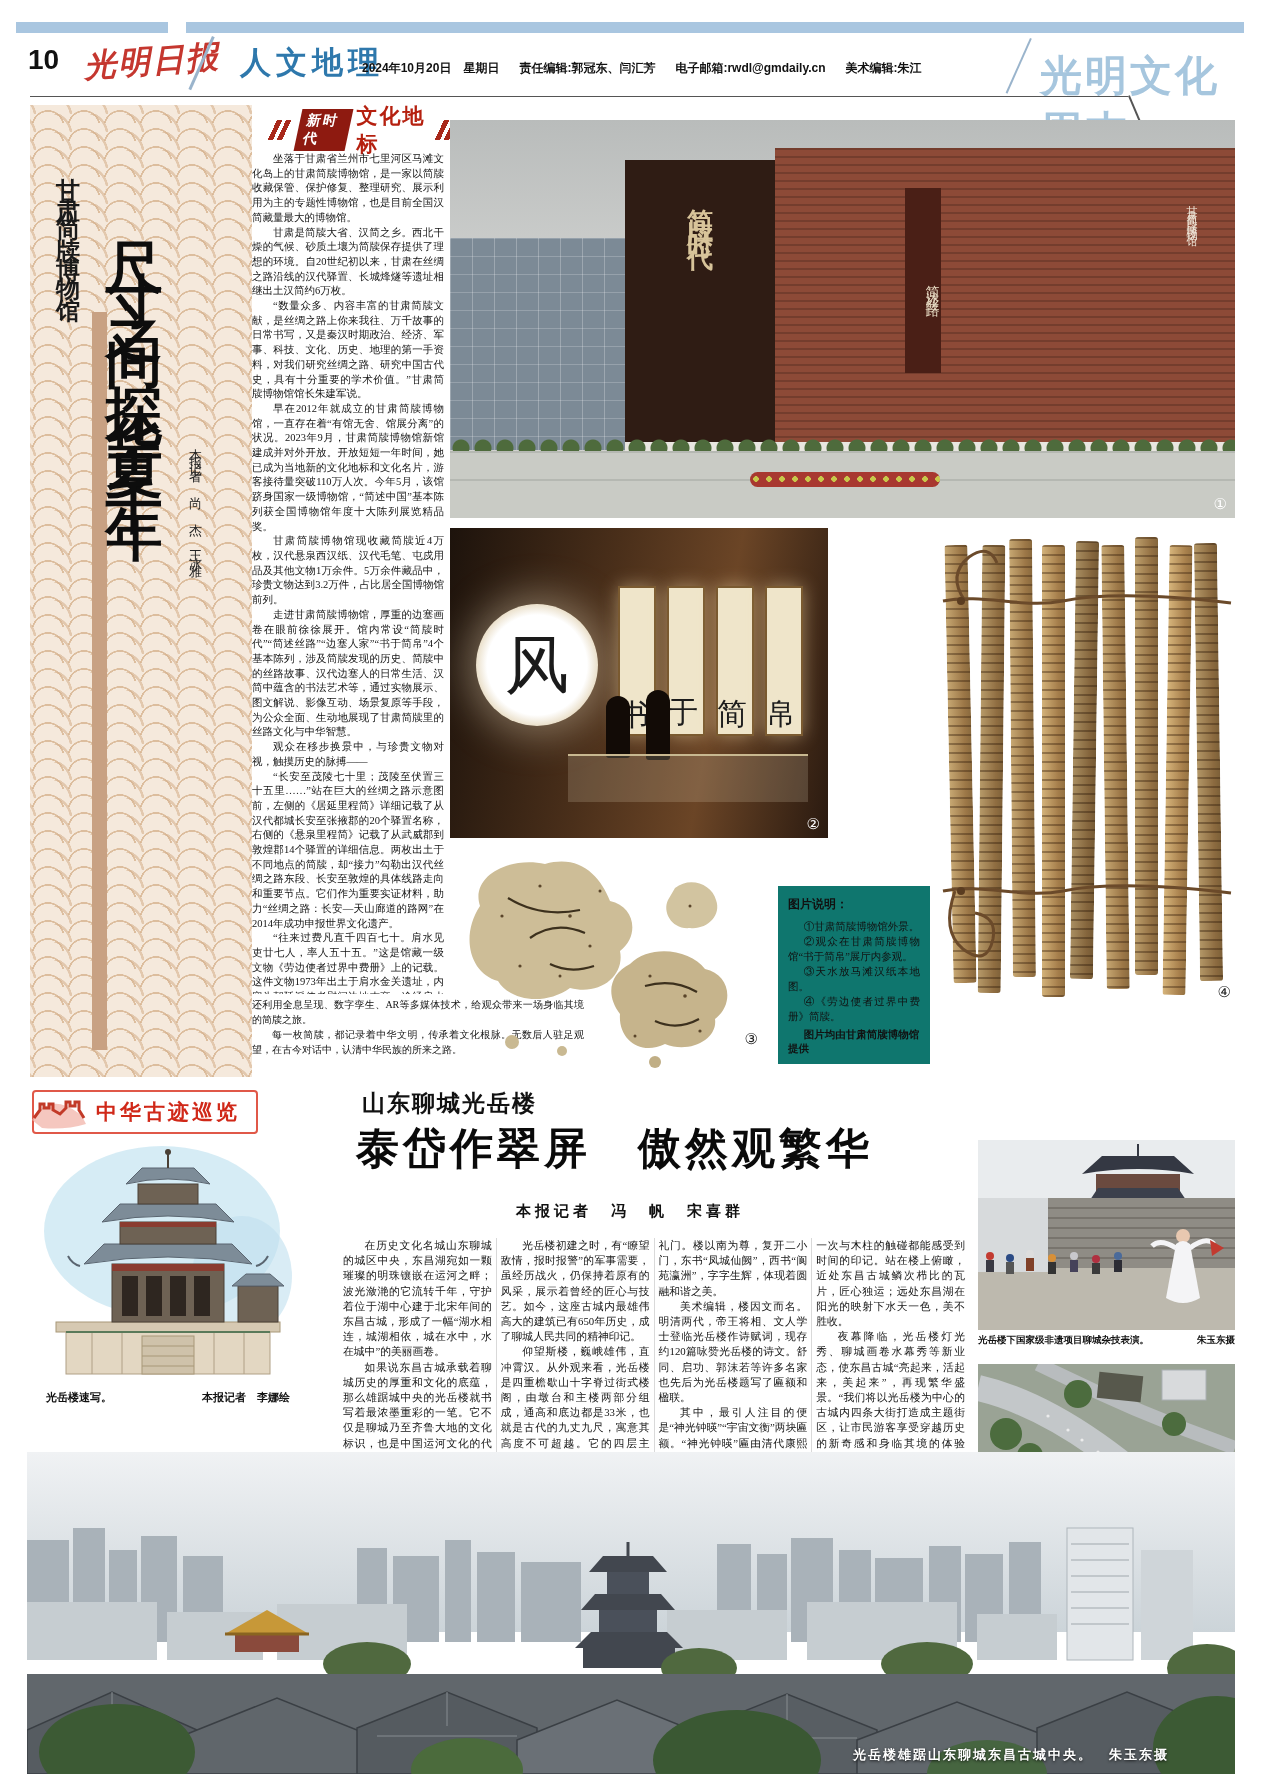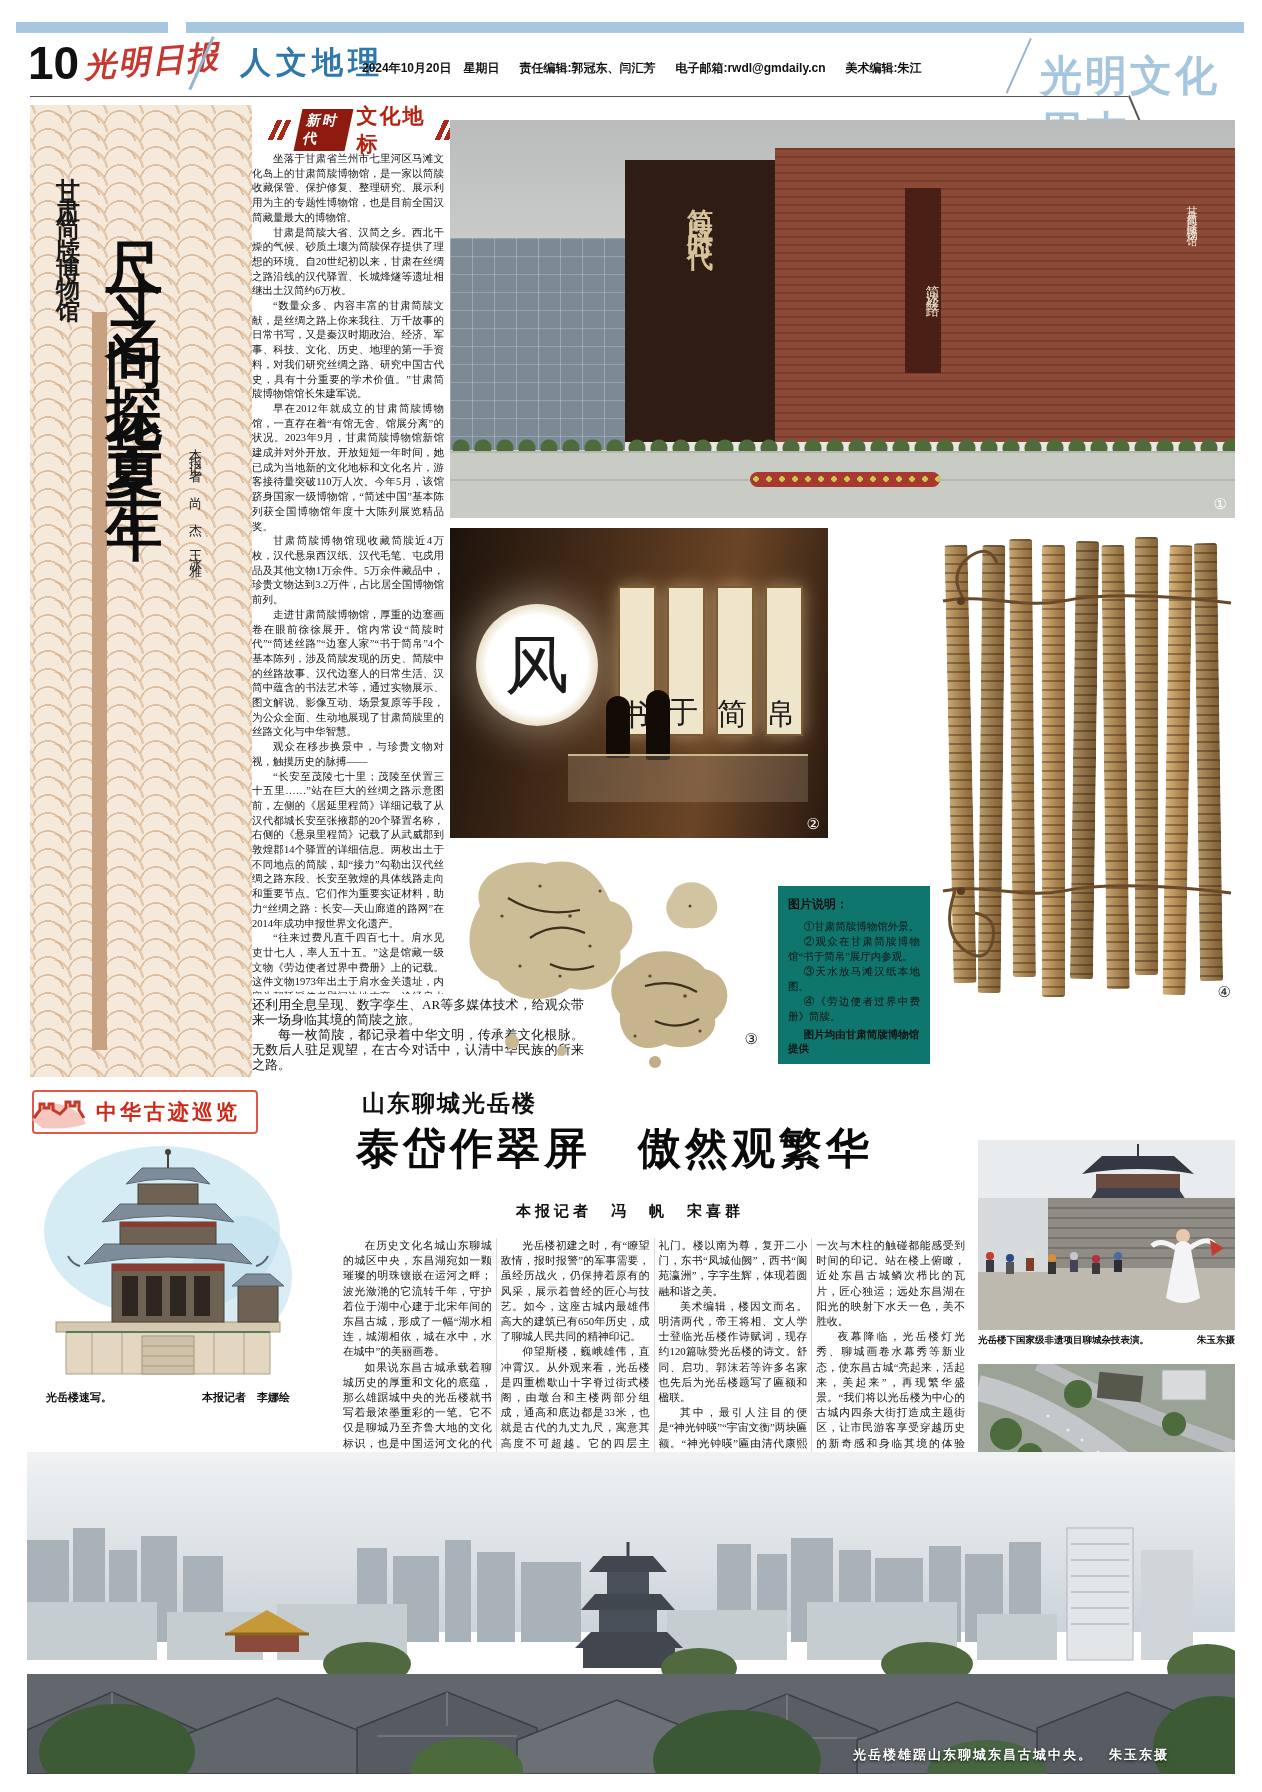--- a/index.html
+++ b/index.html
@@ -2,21 +2,21 @@
 <html><head>
 <meta charset="utf-8">
 <style>
   html,body{margin:0;padding:0;background:#e9e9e9;}
   #page{position:relative;width:1262px;height:1792px;background:#ffffff;overflow:hidden;
         font-family:"Liberation Serif","DejaVu Serif",serif;color:#111;}
   .abs{position:absolute;}
   
   .top-bar{left:16px;top:22px;width:1228px;height:11px;background:#a9c6e0;}
   .top-bar-notch{left:168px;top:22px;width:18px;height:11px;background:#ffffff;}
-  .page-num{left:28px;top:36px;font-size:46px;font-weight:bold;font-family:"Liberation Sans",sans-serif;}
+  .page-num{left:28px;top:44px;font-size:28px;font-weight:bold;font-family:"Liberation Sans",sans-serif;}
   .masthead{left:84px;top:40px;font-size:32px;font-weight:bold;color:#c5372f;
             font-style:italic;transform:rotate(-4deg);letter-spacing:2px;}
   .hdr-slash{left:212px;top:36px;width:3px;height:58px;background:#9ab4cc;transform:rotate(24deg);transform-origin:top left;}
   .section-title{left:240px;top:42px;font-size:31px;font-weight:bold;color:#2e78ac;
                  font-family:"Liberation Sans",sans-serif;letter-spacing:5px;}
   .dateline{left:362px;top:60px;display:flex;gap:20px;font-size:12px;font-weight:bold;
             font-family:"Liberation Sans",sans-serif;color:#111;}
   .weekly{left:1040px;top:48px;font-size:42px;color:#a6c6de;letter-spacing:3px;font-weight:bold;}
   .hdr-rule{left:30px;top:96px;width:1098px;height:0;border-top:1.6px solid #555;}
   .hdr-rule-diag{left:1128px;top:96px;width:2px;height:100px;background:#555;transform:rotate(-23deg);transform-origin:top left;}
@@ -37,21 +37,21 @@
   
   .era-badge{left:268px;top:113px;width:190px;height:34px;display:flex;align-items:center;gap:7px;}
   .slash{width:30px;height:20px;background:linear-gradient(115deg,transparent 0 28%,#a8281a 28% 44%,transparent 44% 56%,#a8281a 56% 72%,transparent 72%);}
   .era-prefix{background:#8e1a10;color:#fff;font-size:14px;font-weight:bold;padding:3px 7px;
               transform:skewX(-12deg);letter-spacing:2px;}
   .era-main{color:#b5200f;font-size:21px;font-weight:bold;letter-spacing:2px;}
   
   .a1-col{left:252px;top:152px;width:192px;height:842px;overflow:hidden;font-size:10.5px;
           line-height:14.7px;text-align:justify;color:#141414;}
   .a1-col p,.a1-end p{margin:0;text-indent:2em;}
-  .a1-end{left:252px;top:997px;width:332px;height:82px;overflow:hidden;font-size:13px;
+  .a1-end{left:252px;top:997px;width:332px;height:82px;overflow:hidden;font-size:10px;
           line-height:15px;text-align:justify;color:#141414;}
   .a1-end p:first-child{text-indent:0;}
   
   .photo1{left:450px;top:120px;width:785px;height:398px;background:linear-gradient(#b9bcbb,#d6d7d5 55%,#cfd0cc);overflow:hidden;}
   .p1-glass{position:absolute;left:0;top:118px;width:175px;height:212px;background:#7c8a96;
     background-image:repeating-linear-gradient(90deg,rgba(255,255,255,.25) 0 1px,transparent 1px 22px),
                      repeating-linear-gradient(180deg,rgba(255,255,255,.2) 0 1px,transparent 1px 18px);}
   .p1-gate{position:absolute;left:175px;top:40px;width:150px;height:290px;background:#2f1c14;
            display:flex;align-items:flex-start;justify-content:center;}
   .p1-banner1{margin-top:28px;writing-mode:vertical-rl;color:#d8c49a;font-size:26px;font-weight:bold;letter-spacing:12px;}

